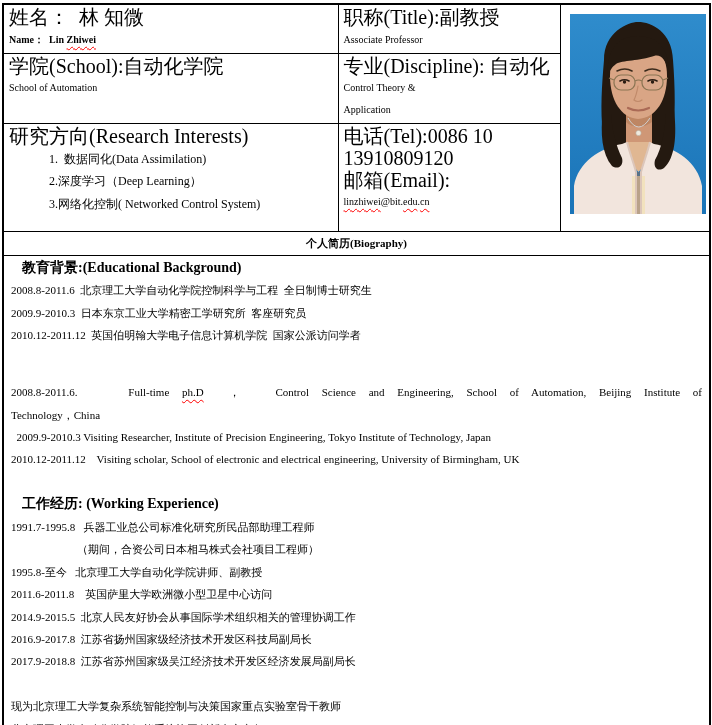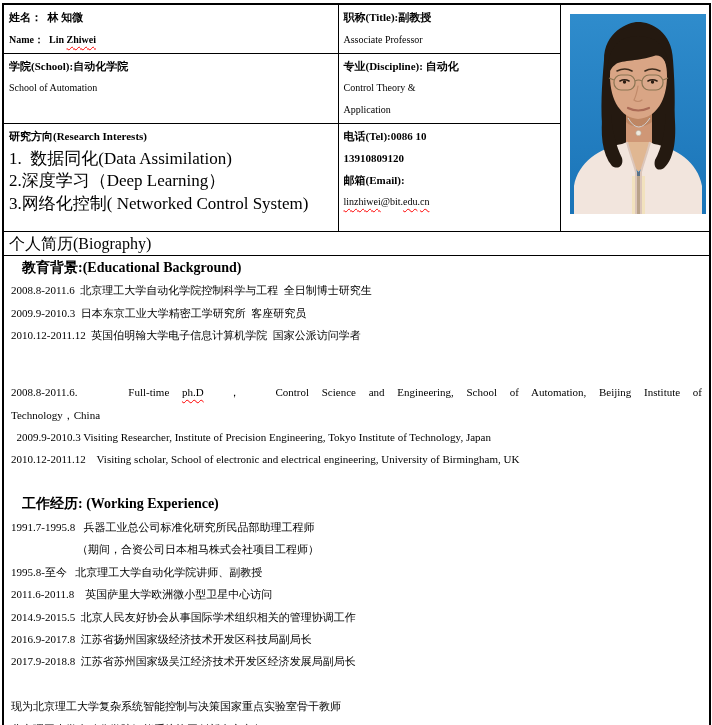--- a/index.html
+++ b/index.html
@@ -7,38 +7,38 @@
     width:712px;height:725px;overflow:hidden;background:#ffffff;color:#000;
     font-family:"Liberation Serif","DejaVu Serif",serif;
     position:relative;
   }
   table.profile{
     position:absolute;left:2px;top:3px;width:707px;
     border-collapse:collapse;table-layout:fixed;
     border:2px solid #000;
   }
   td{border:1.5px solid #000;vertical-align:top;padding:2px 5px;overflow:hidden;}
-  .hd{font-weight:bold;font-size:11px;line-height:21.8px;white-space:pre-wrap;}
+  .hd{font-weight:normal;font-size:20px;line-height:21.8px;white-space:pre-wrap;}
   .en{font-size:10px;line-height:21.8px;white-space:pre-wrap;}
   .en-b{font-weight:bold;font-size:10px;line-height:21.8px;white-space:pre-wrap;}
-  .item{font-size:17px;line-height:22.4px;white-space:pre-wrap;}
+  .item{font-size:12px;line-height:22.4px;white-space:pre-wrap;margin-left:40px;}
   .wavy{
     text-decoration-line:underline;
     text-decoration-style:wavy;
     text-decoration-color:#ff0000;
     text-decoration-thickness:1px;
     text-underline-offset:3px;
   }
   .photo-cell{padding:0;position:relative;}
   .photo-cell svg{position:absolute;left:9px;top:9px;display:block;}
   .bio-cell{padding:1px 7px;}
   .line{font-size:11px;line-height:22.45px;height:22.45px;white-space:pre-wrap;overflow:visible;}
   .line.bold{font-weight:bold;font-size:14px;padding-left:11px;}
   .line.just{text-align:justify;text-align-last:justify;margin-top:12px;}
-  .biohead{font-weight:normal;font-size:16px;line-height:21px;white-space:pre-wrap;}
+  .biohead{font-weight:bold;font-size:11px;line-height:21px;white-space:pre-wrap;text-align:center;}
 </style>
 </head>
 <body>
 
 <table class="profile">
   <colgroup>
       <col style="width:335px">
       <col style="width:222px">
       <col style="width:150px">
     </colgroup>

